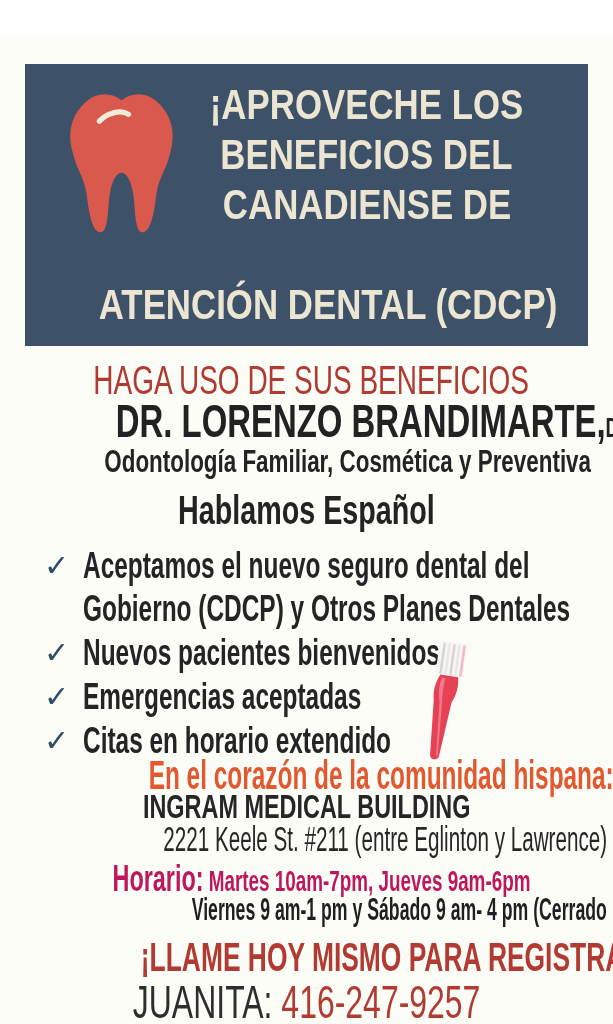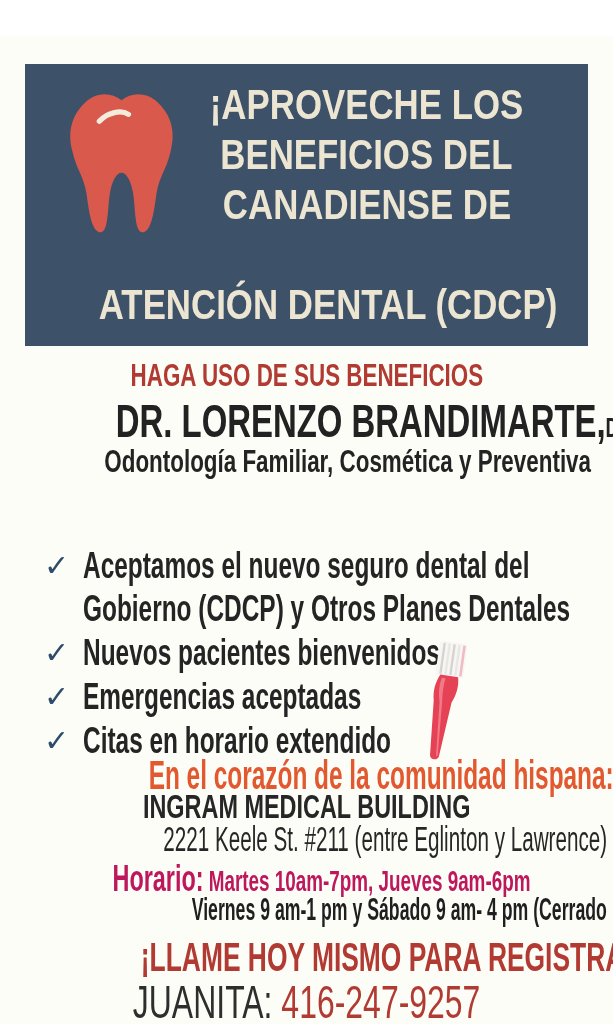--- a/index.html
+++ b/index.html
@@ -41,21 +41,21 @@
   .banner-line5{
     position:absolute;left:0;width:100%;top:215px;
     padding-left:20px;box-sizing:border-box;
     text-align:center;
     font-weight:700;font-size:43px;line-height:50px;
     color:var(--header-text);
   }
   .banner .cx{--sx:.81;}
 
   
-  .headline{top:323px;font-size:32px;font-weight:700;color:var(--accent-red);}
+  .headline{top:323px;font-size:40px;font-weight:400;color:var(--accent-red);}
   .headline .cx{--sx:.70;}
   .doctor{top:360px;font-size:47px;font-weight:700;color:#222222;}
   .doctor .cx{--sx:.70;}
   .doctor .dds{font-size:27px;font-weight:700;}
   .specialty{top:409px;font-size:32px;font-weight:700;color:#232323;}
   .specialty .cx{--sx:.70;}
   .language{top:453px;font-size:41px;font-weight:700;color:#232323;}
   .language .cx{--sx:.70;}
 
   
@@ -123,20 +123,23 @@
   </div>
 
   <div class="row doctor">
     <span class="cx"><span>DR. LORENZO BRANDIMARTE,</span><span class="dds">D.D.S</span></span>
   </div>
 
   <div class="row specialty">
     <span class="cx">Odontología Familiar, Cosmética y Preventiva</span>
   </div>
 
+  <div class="row language">
+    <span class="cx">Hablamos Español</span>
+  </div>
 
   <div class="benefits">
     <div class="benefit">
       <span class="check">✓</span>
       <span class="btext">
         <span class="bl">Aceptamos el nuevo seguro dental del</span>
         <span class="bl">Gobierno (CDCP) y Otros Planes Dentales</span>
       </span>
     </div>
     <div class="benefit">

